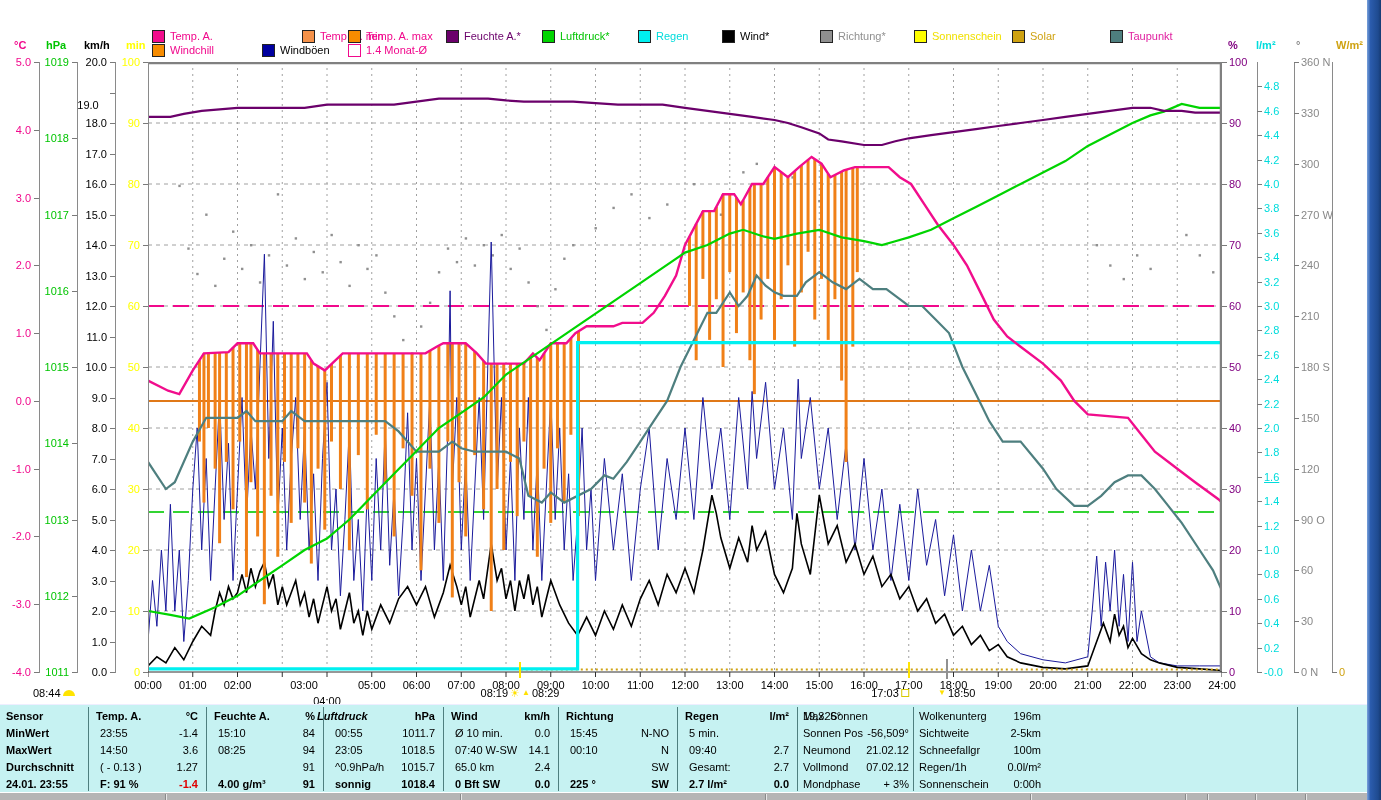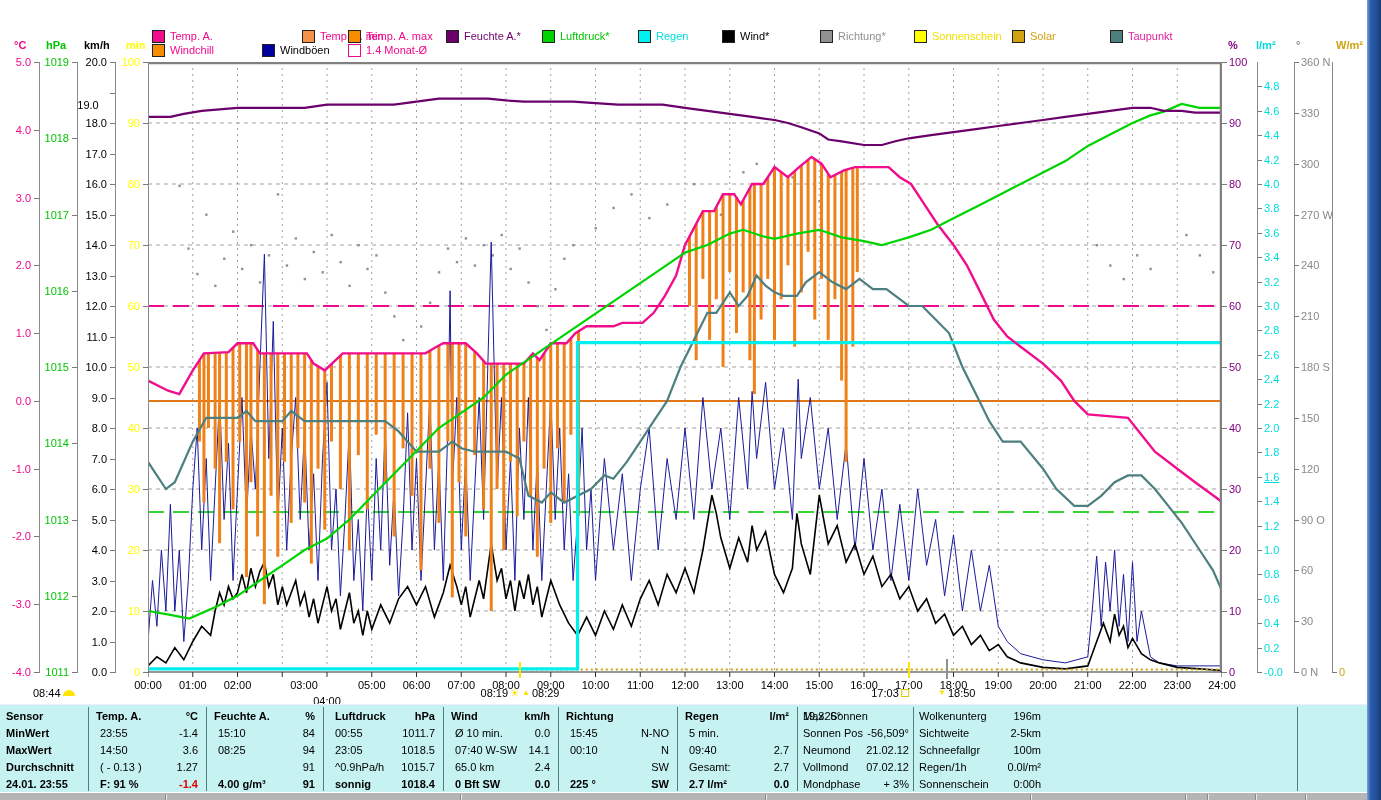--- a/index.html
+++ b/index.html
@@ -616,21 +616,21 @@
       <div class="tcell b" style="left: 214px; top: 3px; width: 101px;">Feuchte A.</div>
       <div class="tcell b" style="left: 214px; top: 3px; width: 101px; text-align: right;">%</div>
       <div class="tcell" style="left: 218px; top: 20px; width: 97px;">15:10</div>
       <div class="tcell" style="left: 214px; top: 20px; width: 101px; text-align: right;">84</div>
       <div class="tcell" style="left: 218px; top: 37px; width: 97px;">08:25</div>
       <div class="tcell" style="left: 214px; top: 37px; width: 101px; text-align: right;">94</div>
       <div class="tcell" style="left: 218px; top: 54px; width: 97px;"></div>
       <div class="tcell" style="left: 214px; top: 54px; width: 101px; text-align: right;">91</div>
       <div class="tcell b" style="left: 218px; top: 71px; width: 97px;">4.00 g/m³</div>
       <div class="tcell b" style="left: 214px; top: 71px; width: 101px; text-align: right;">91</div>
-      <div class="tcell b" style="left: 335px; top: 3px; width: 104px;">Luftdruck</div>
+      <div class="tcell b" style="left: 317px; top: 3px; width: 104px; font-style: italic;">Luftdruck</div>
       <div class="tcell b" style="left: 331px; top: 3px; width: 104px; text-align: right;">hPa</div>
       <div class="tcell" style="left: 335px; top: 20px; width: 100px;">00:55</div>
       <div class="tcell" style="left: 331px; top: 20px; width: 104px; text-align: right;">1011.7</div>
       <div class="tcell" style="left: 335px; top: 37px; width: 100px;">23:05</div>
       <div class="tcell" style="left: 331px; top: 37px; width: 104px; text-align: right;">1018.5</div>
       <div class="tcell" style="left: 335px; top: 54px; width: 100px;">^0.9hPa/h</div>
       <div class="tcell" style="left: 331px; top: 54px; width: 104px; text-align: right;">1015.7</div>
       <div class="tcell b" style="left: 335px; top: 71px; width: 100px;">sonnig</div>
       <div class="tcell b" style="left: 331px; top: 71px; width: 104px; text-align: right;">1018.4</div>
       <div class="tcell b" style="left: 451px; top: 3px; width: 99px;">Wind</div>

